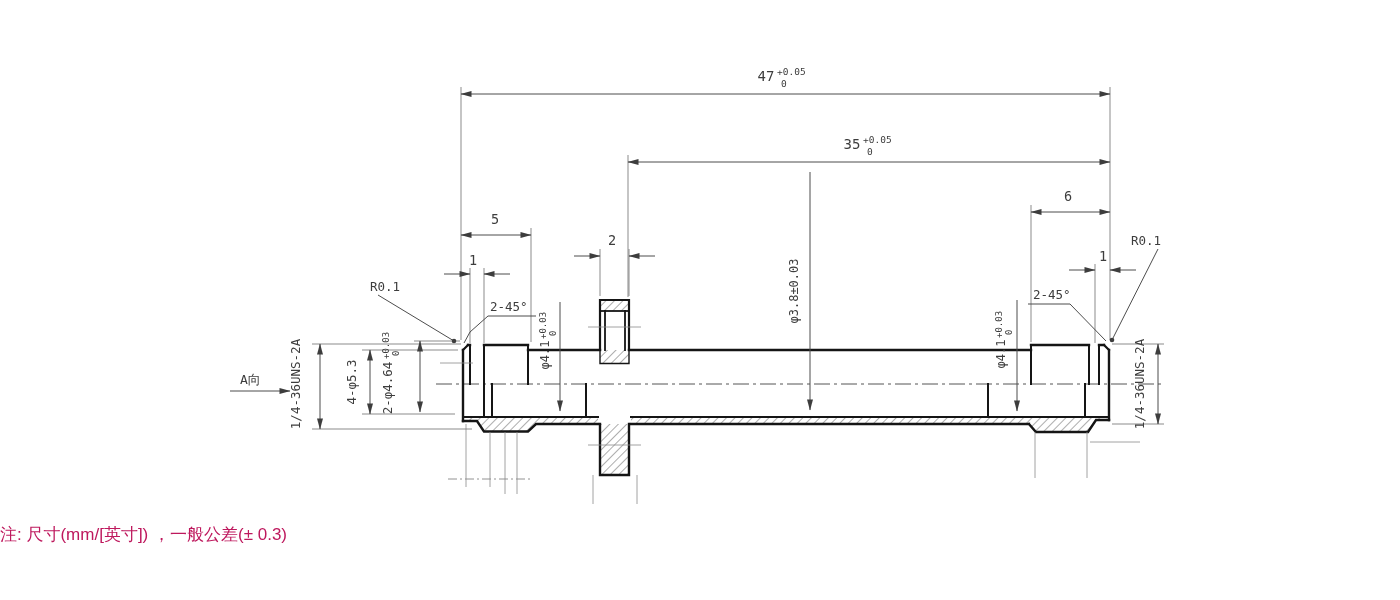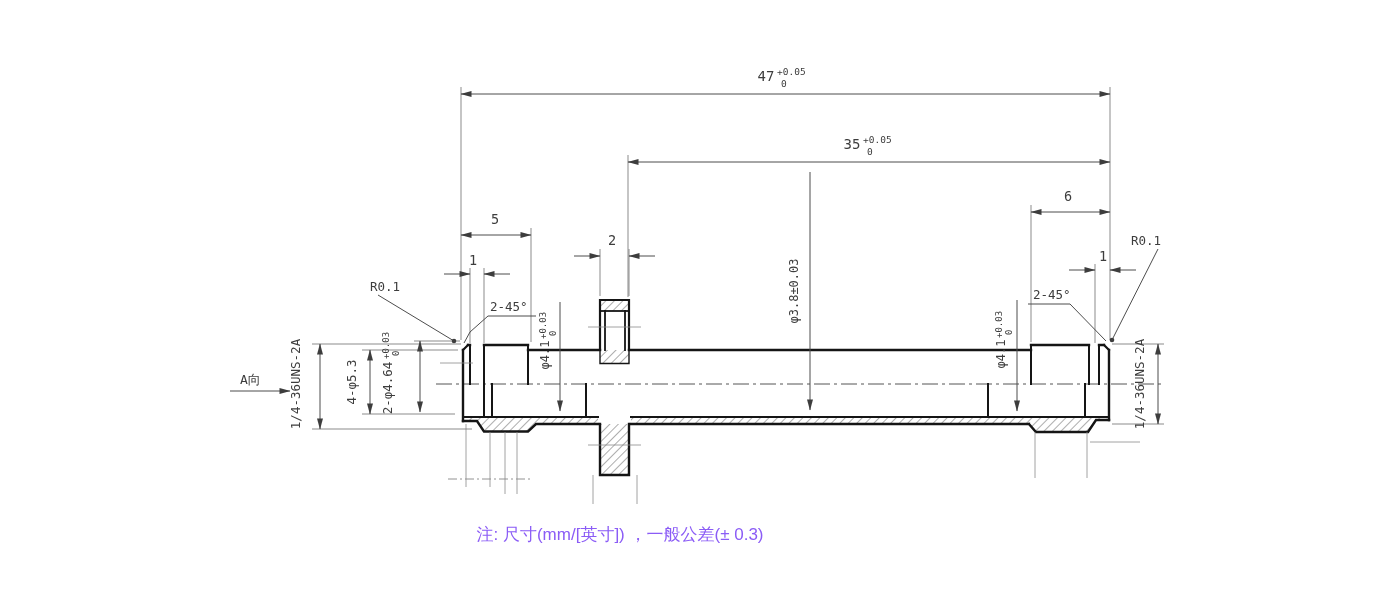--- a/index.html
+++ b/index.html
@@ -1,20 +1,20 @@
 <!DOCTYPE html>
 <html><head>
 <meta charset="utf-8">
 <style>
   html,body{margin:0;padding:0;background:#ffffff;}
   #stage{position:relative;width:1240px;height:600px;background:#ffffff;overflow:hidden;
          font-family:"DejaVu Sans Mono","Liberation Mono",monospace;margin-top:32px;}
   svg text{fill:#3d3d3d;font-family:"DejaVu Sans Mono","Liberation Mono",monospace;}
-  .notes{position:absolute;left:0;top:492px;width:100%;text-align:center;
-         font-family:"Liberation Sans","DejaVu Sans",sans-serif;color:#8b5cf6;}
+  .notes{position:absolute;left:0;top:492px;width:100%;
+         font-family:"Liberation Sans","DejaVu Sans",sans-serif;color:#be185d;}
   .notes div{font-size:17px;line-height:22px;}
 </style>
 </head>
 <body>
 
 <div id="stage">
 <svg width="1400" height="600" viewBox="0 0 1400 600">
   <defs>
     <marker id="arr" viewBox="0 0 12 8" refX="11" refY="4" markerWidth="12" markerHeight="8" markerUnits="userSpaceOnUse" orient="auto-start-reverse">
       <path d="M0.5,1 L11.5,4 L0.5,7 Z" fill="#3d3d3d"></path>

